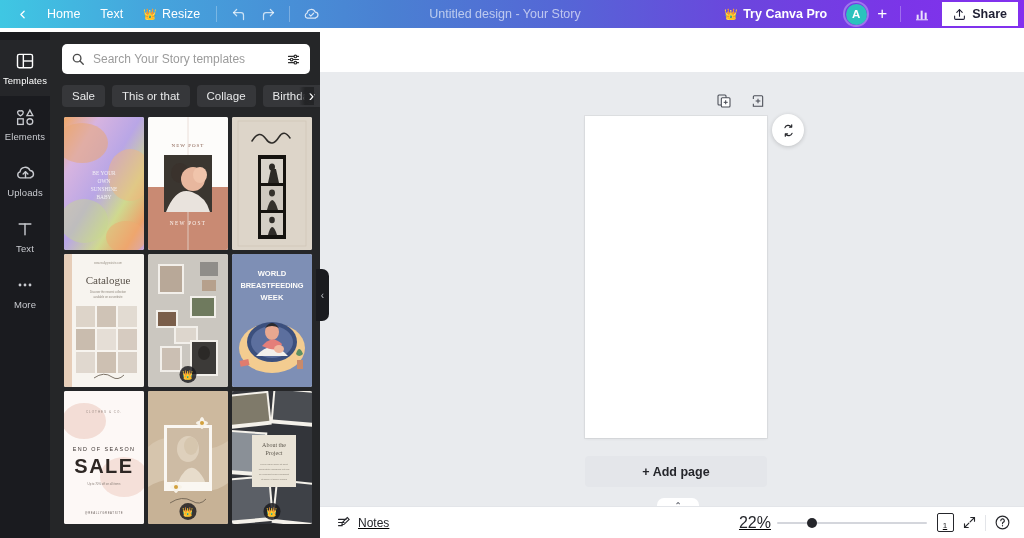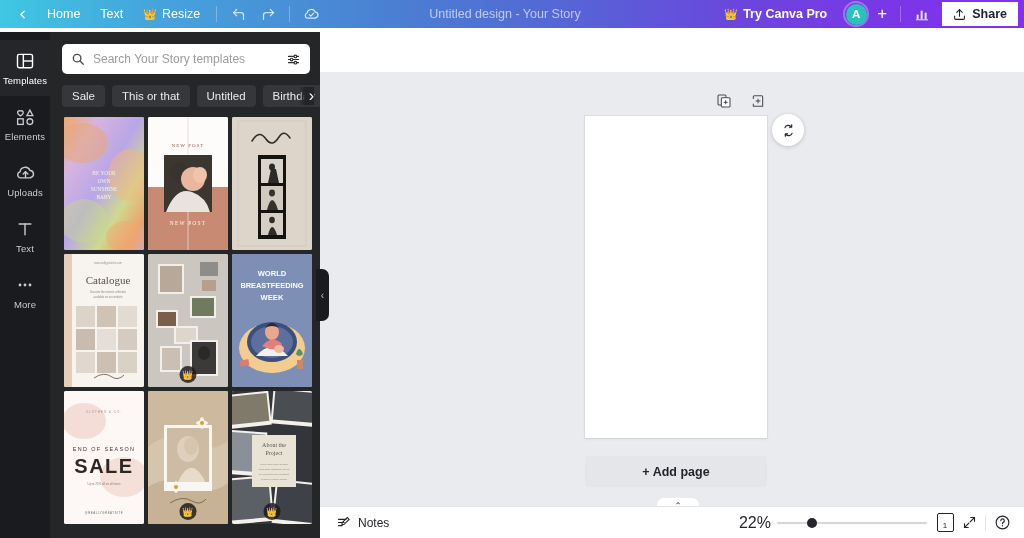--- a/index.html
+++ b/index.html
@@ -163,21 +163,21 @@
     position: absolute; left: 337px; top: 466px; width: 42px; height: 14px;
     background: #fff; border-radius: 7px 7px 0 0;
     display: flex; align-items: center; justify-content: center;
     color: #6d707a; font-size: 8px; cursor: pointer;
   }
 
   
   .bottombar {
     position: absolute; bottom: 0; left: 320px; width: 704px; height: 32px;
     background: #fff; border-top: 1px solid #e3e5e9;
-    display: flex; align-items: center; padding: 0 10px; gap: 0;
+    display: flex; align-items: center; padding: 0 10px; gap: 0; text-decoration: underline;
   }
   .notes-btn {
     display: flex; align-items: center; gap: 7px; font-size: 12px;
     color: #25262b; cursor: pointer; padding: 4px 6px; border-radius: 4px;
   }
   .zoom-pct { margin-left: auto; font-size: 16px; color: #25262b; }
   .slider { width: 150px; height: 14px; position: relative; cursor: pointer; margin: 0 6px; }
   .slider-track {
     position: absolute; top: 6px; left: 0; width: 150px; height: 2px;
     background: #d4d6dc; border-radius: 1px;
@@ -340,21 +340,21 @@
             <circle cx="15" cy="7" r="2.1" fill="#fff"></circle>
             <circle cx="9" cy="12" r="2.1" fill="#fff"></circle>
             <circle cx="15" cy="17" r="2.1" fill="#fff"></circle>
           </svg>
       </div>
     </div>
 
     <div class="chips">
       <div class="chip">Sale</div>
       <div class="chip">This or that</div>
-      <div class="chip">Untitled</div>
+      <div class="chip">Collage</div>
       <div class="chip">Birthday</div>
       <div class="chip-arrow">›</div>
     </div>
 
     <div class="grid">
 
       <div class="thumb">
         <svg width="80" height="133" viewBox="0 0 80 133">
           <defs>
               <linearGradient id="g1" x1="0" y1="0" x2="1" y2="1">

